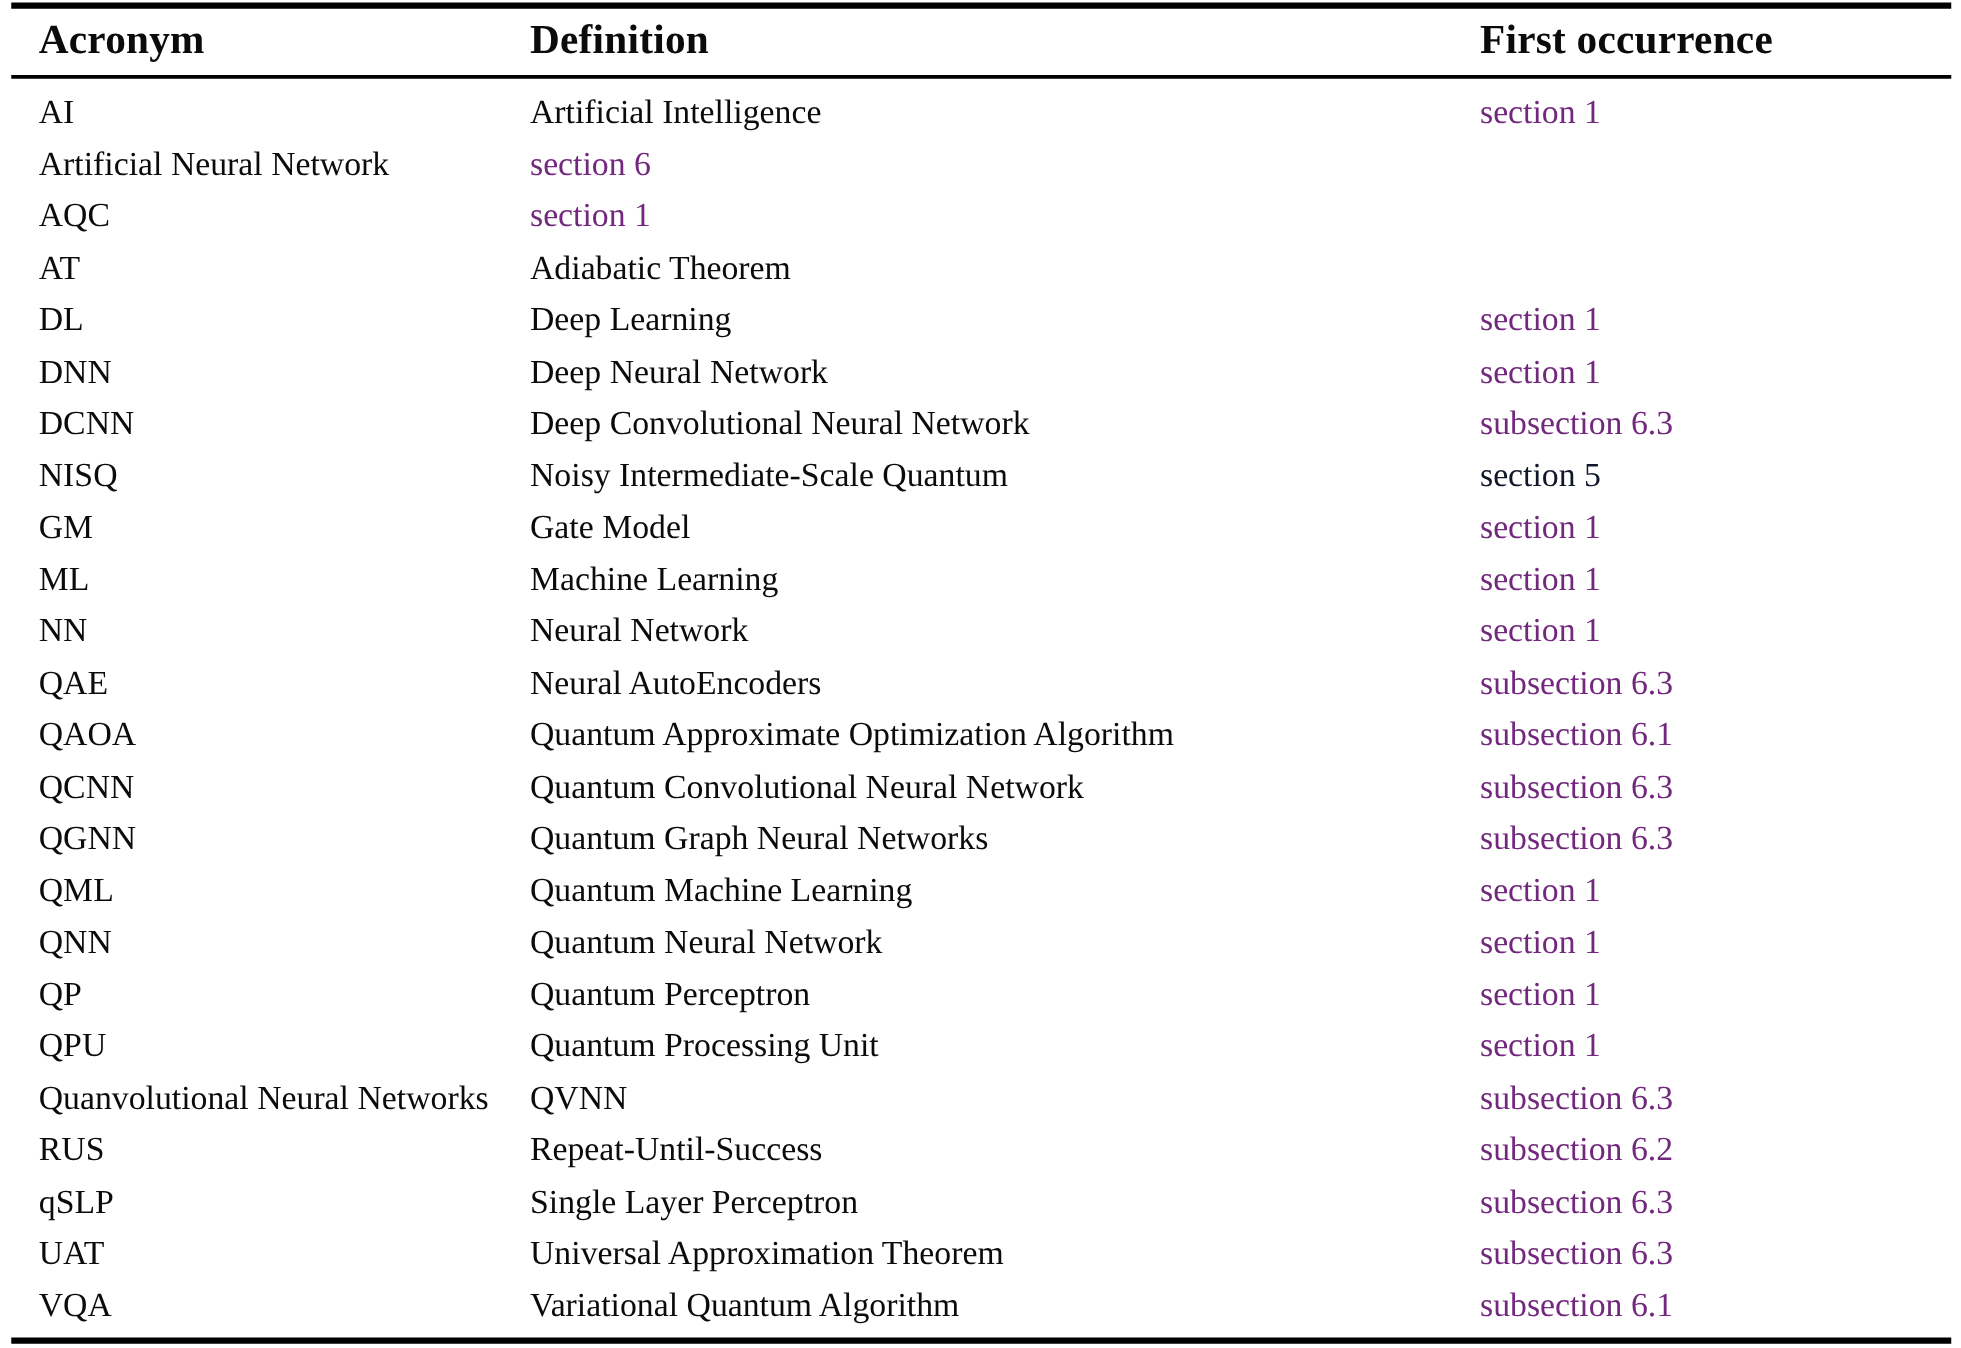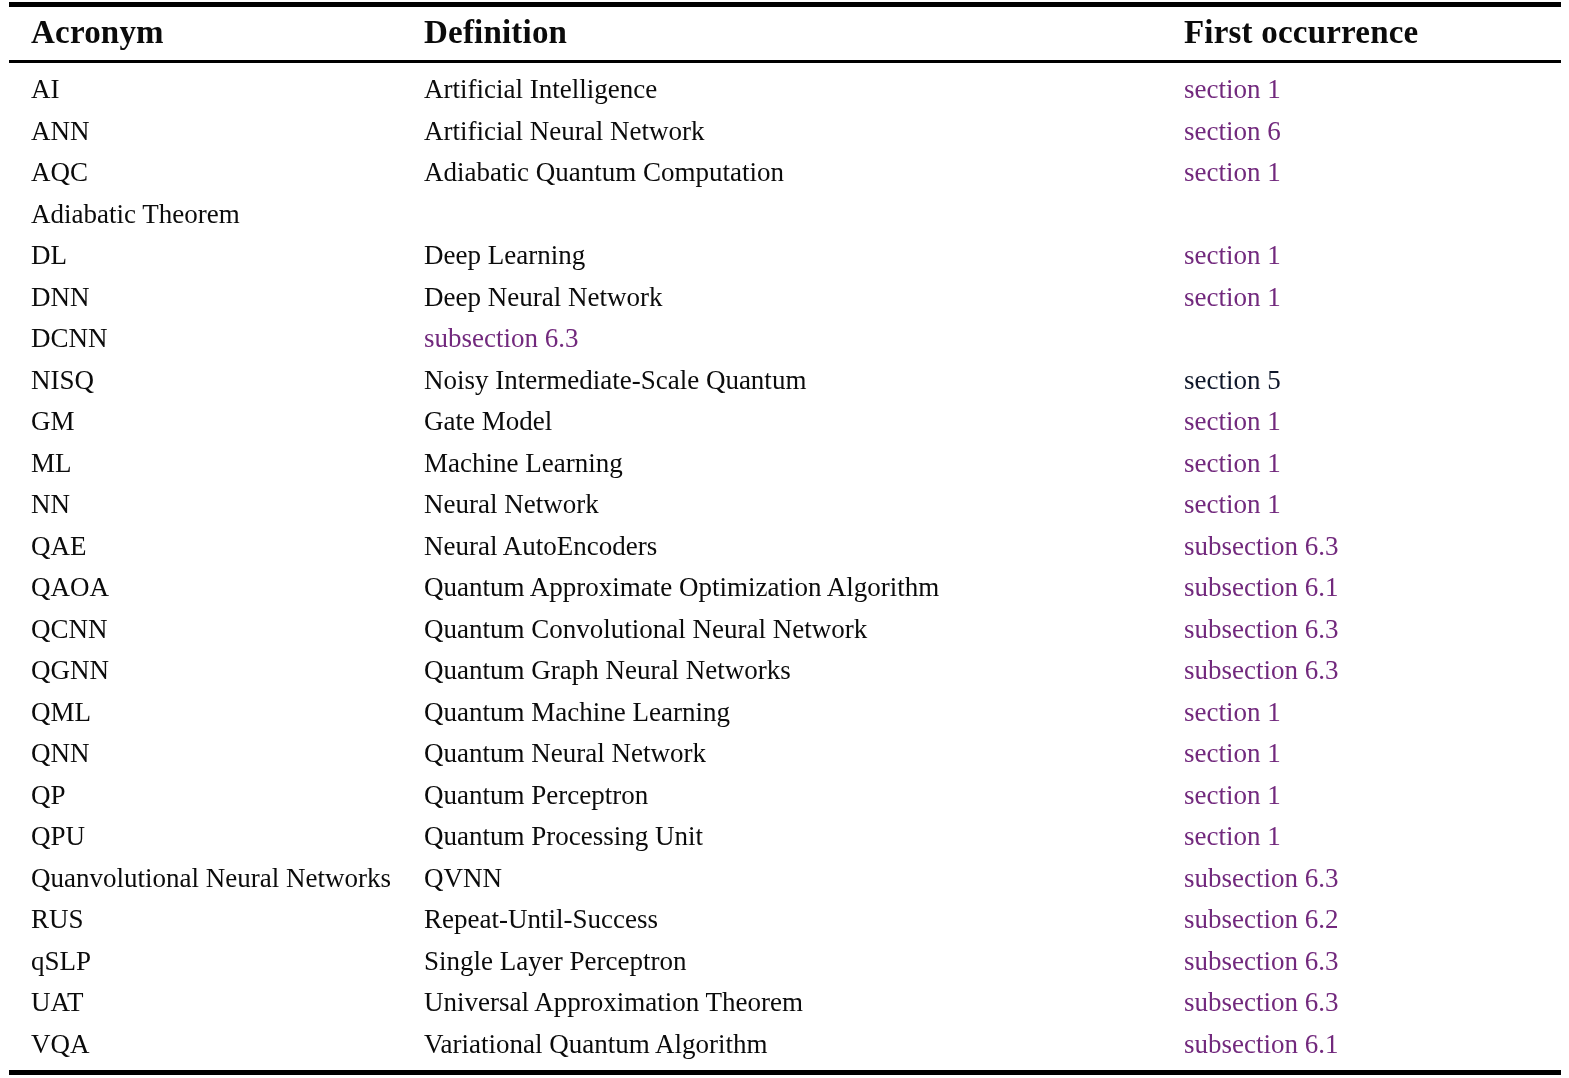--- a/index.html
+++ b/index.html
@@ -59,49 +59,49 @@
     <div class="th">First occurrence</div>
   </div>
   <div class="tbody">
   <div class="tr">
     <div class="td acronym">AI</div>
     <div class="td definition">Artificial Intelligence</div>
     <a class="td occurrence" style="color: rgb(114, 41, 125);">section 1</a>
   </div>
 
   <div class="tr">
-    <div class="td acronym">ANN</div>
     <div class="td definition">Artificial Neural Network</div>
     <a class="td occurrence" style="color: rgb(114, 41, 125);">section 6</a>
   </div>
 
   <div class="tr">
     <div class="td acronym">AQC</div>
-    <div class="td definition">Adiabatic Quantum Computation</div>
-    <a class="td occurrence" style="color: rgb(114, 41, 125);">section 1</a>
-  </div>
-
-  <div class="tr">
+    <a class="td occurrence" style="color: rgb(114, 41, 125);">section 1</a>
+  </div>
+
+  <div class="tr">
+    <div class="td acronym">AT</div>
     <div class="td definition">Adiabatic Theorem</div>
   </div>
 
   <div class="tr">
     <div class="td acronym">DL</div>
     <div class="td definition">Deep Learning</div>
     <a class="td occurrence" style="color: rgb(114, 41, 125);">section 1</a>
   </div>
 
   <div class="tr">
     <div class="td acronym">DNN</div>
     <div class="td definition">Deep Neural Network</div>
     <a class="td occurrence" style="color: rgb(114, 41, 125);">section 1</a>
   </div>
 
   <div class="tr">
     <div class="td acronym">DCNN</div>
+    <div class="td definition">Deep Convolutional Neural Network</div>
     <a class="td occurrence" style="color: rgb(114, 41, 125);">subsection 6.3</a>
   </div>
 
   <div class="tr">
     <div class="td acronym">NISQ</div>
     <div class="td definition">Noisy Intermediate-Scale Quantum</div>
     <a class="td occurrence" style="color: #0f172a;">section 5</a>
   </div>
 
   <div class="tr">

